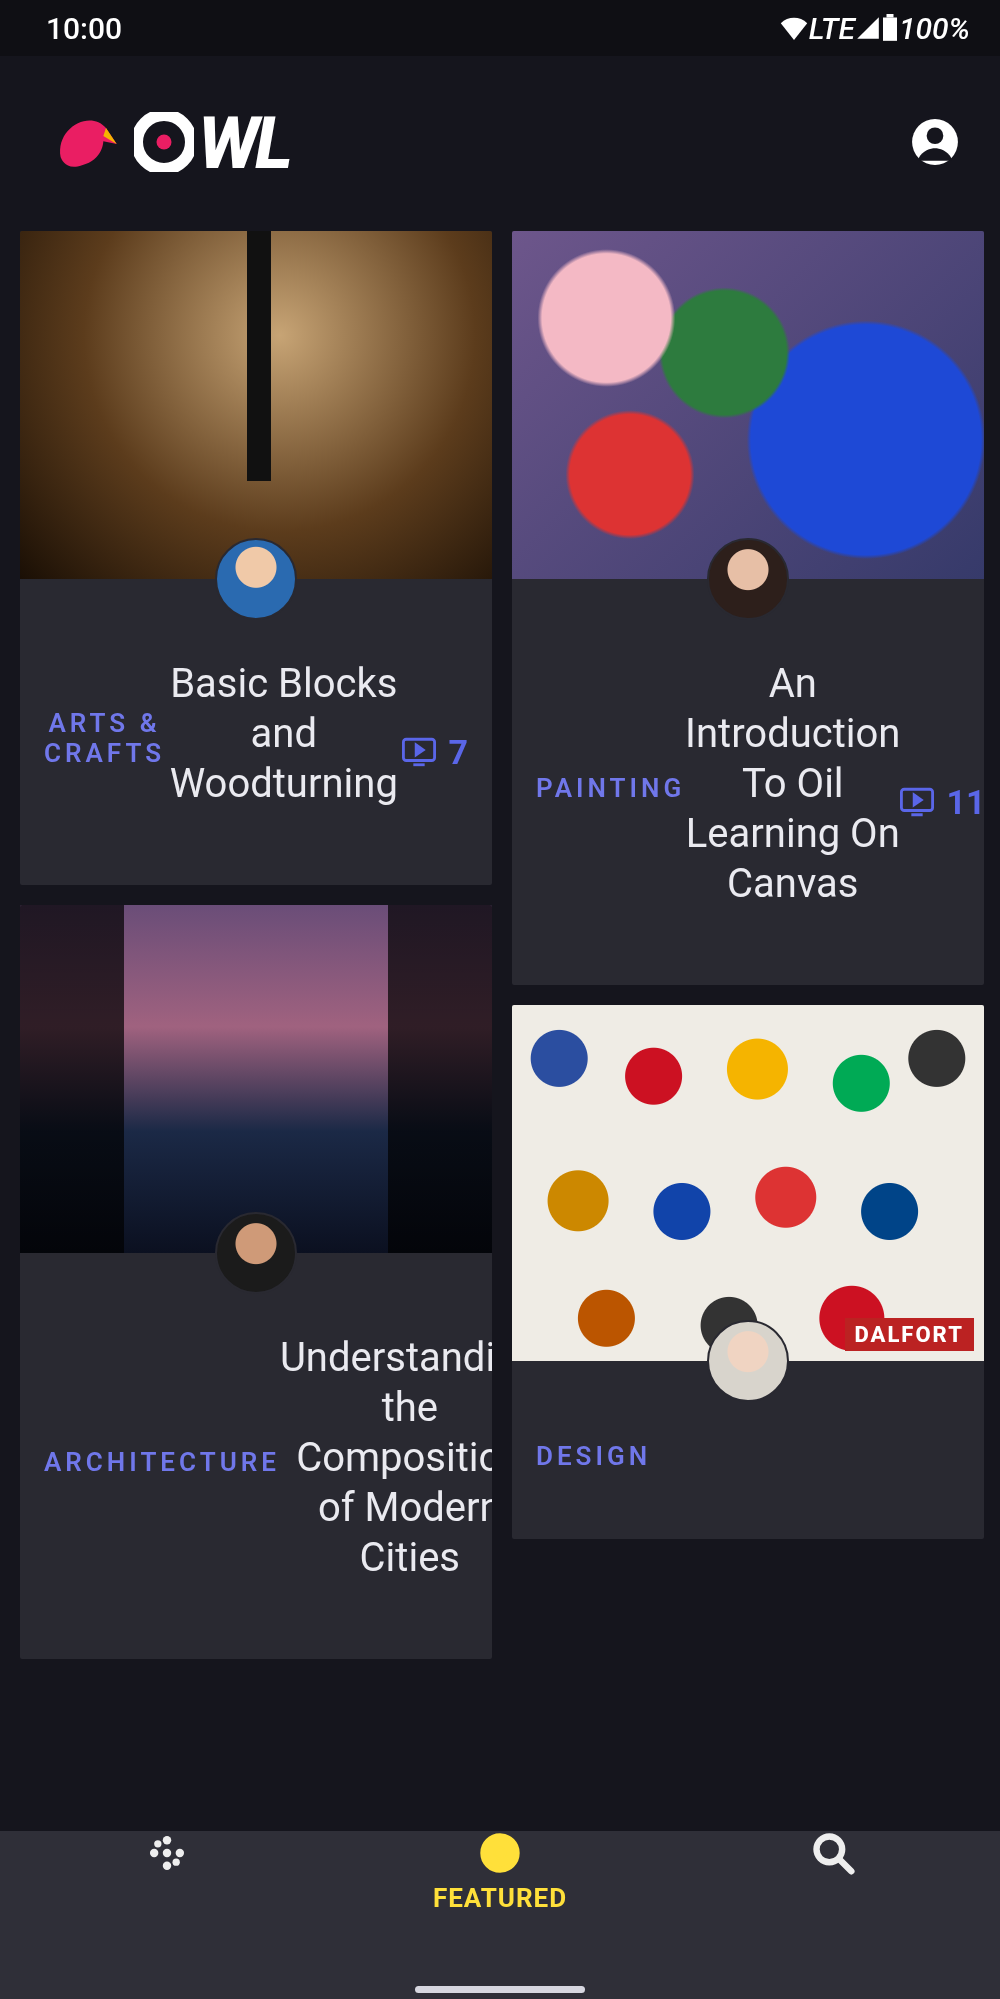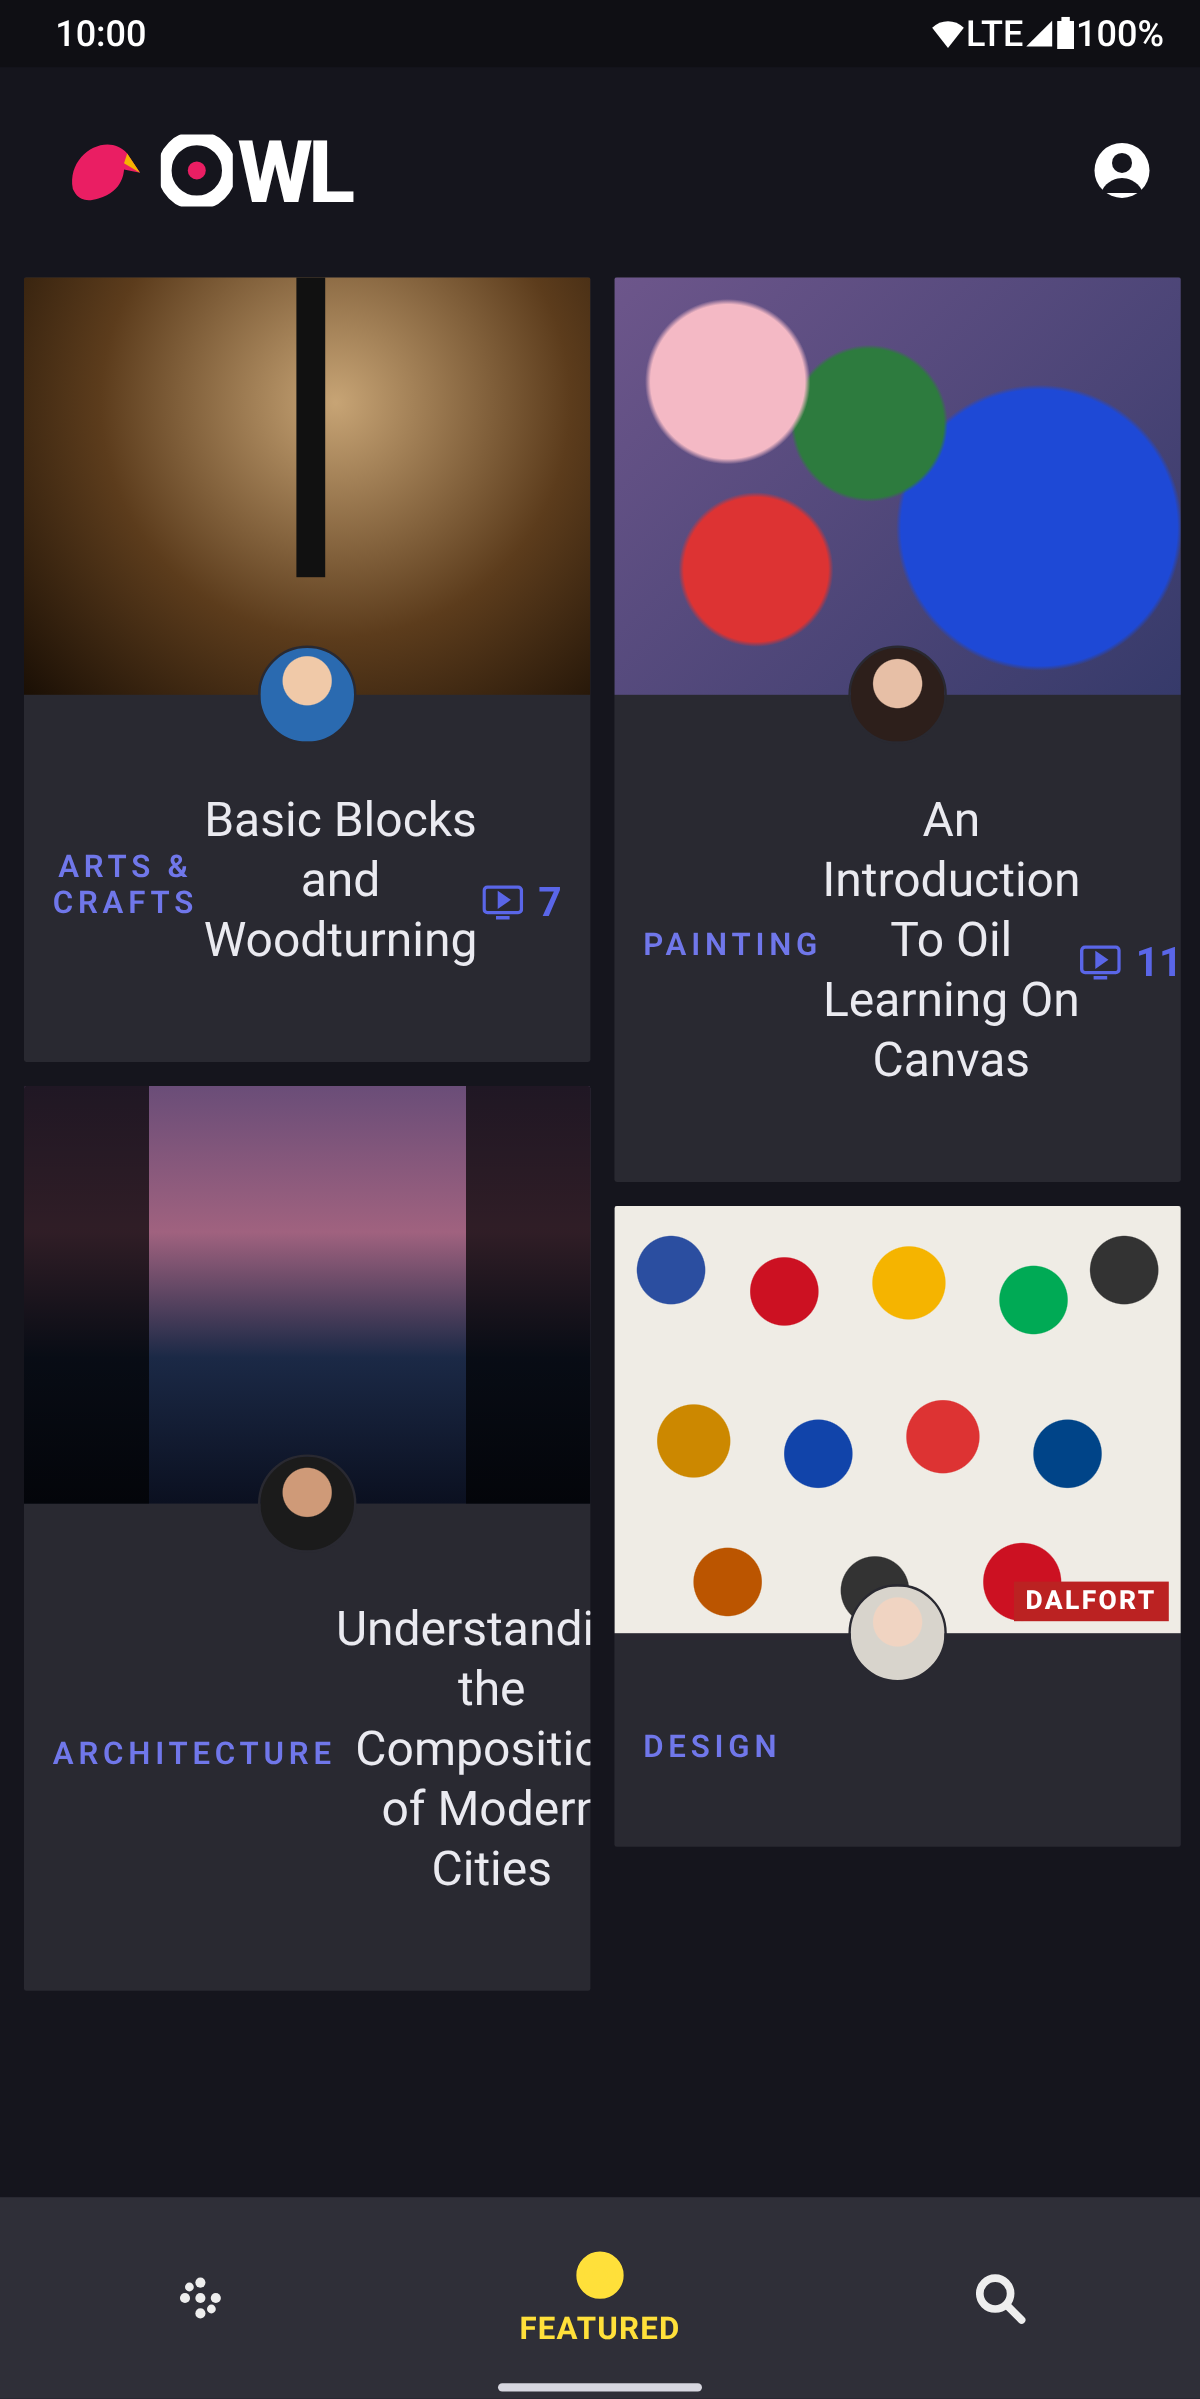--- a/index.html
+++ b/index.html
@@ -17,31 +17,31 @@
     height: 56px;
     display: flex;
     align-items: center;
     justify-content: space-between;
     padding: 0 30px 0 46px;
     font-size: 30px;
     font-weight: 500;
     background:#0f0f14;
     text-align:right;
   }
-  .status-right { display:flex; align-items:center; gap:0; }
+  .status-right { display:flex; align-items:center; gap:0;font-style:italic; }
 
   
   .app-header {
     height: 175px;
     display: flex;
     align-items: center;
     justify-content: space-between;
     padding: 0 40px 0 50px;
   }
-  .logo-wrap { display:flex; align-items:center; gap:4px; }
+  .logo-wrap { display:flex; align-items:center; gap:4px;font-style:italic; }
   .logo-text {
     font-size: 72px;
     font-weight: 800;
     letter-spacing: -4px;
     color:#fff;
     line-height:1;
   }
   .logo-o {
     position:relative;
     display:inline-block;
@@ -114,21 +114,21 @@
 
   
   .bottom-nav {
     position:absolute; left:0; right:0; bottom:0;
     height:168px;
     background:#2f2f38;
     display:flex;
   }
   .nav-item {
     flex:1;
-    display:flex; flex-direction:column; align-items:center; justify-content:center;
+    display:flex; flex-direction:column; align-items:center; 
     gap:8px;
     color:#cfcfd6;
     font-size:26px;
     font-weight:700;
     letter-spacing:1px;
   }
   .nav-item.active { color:#ffe03a; }
   .nav-item svg{width:44px;height:44px;}
   .nav-item.active svg *{stroke:#ffe03a;fill:#ffe03a;}
   .home-indicator{

